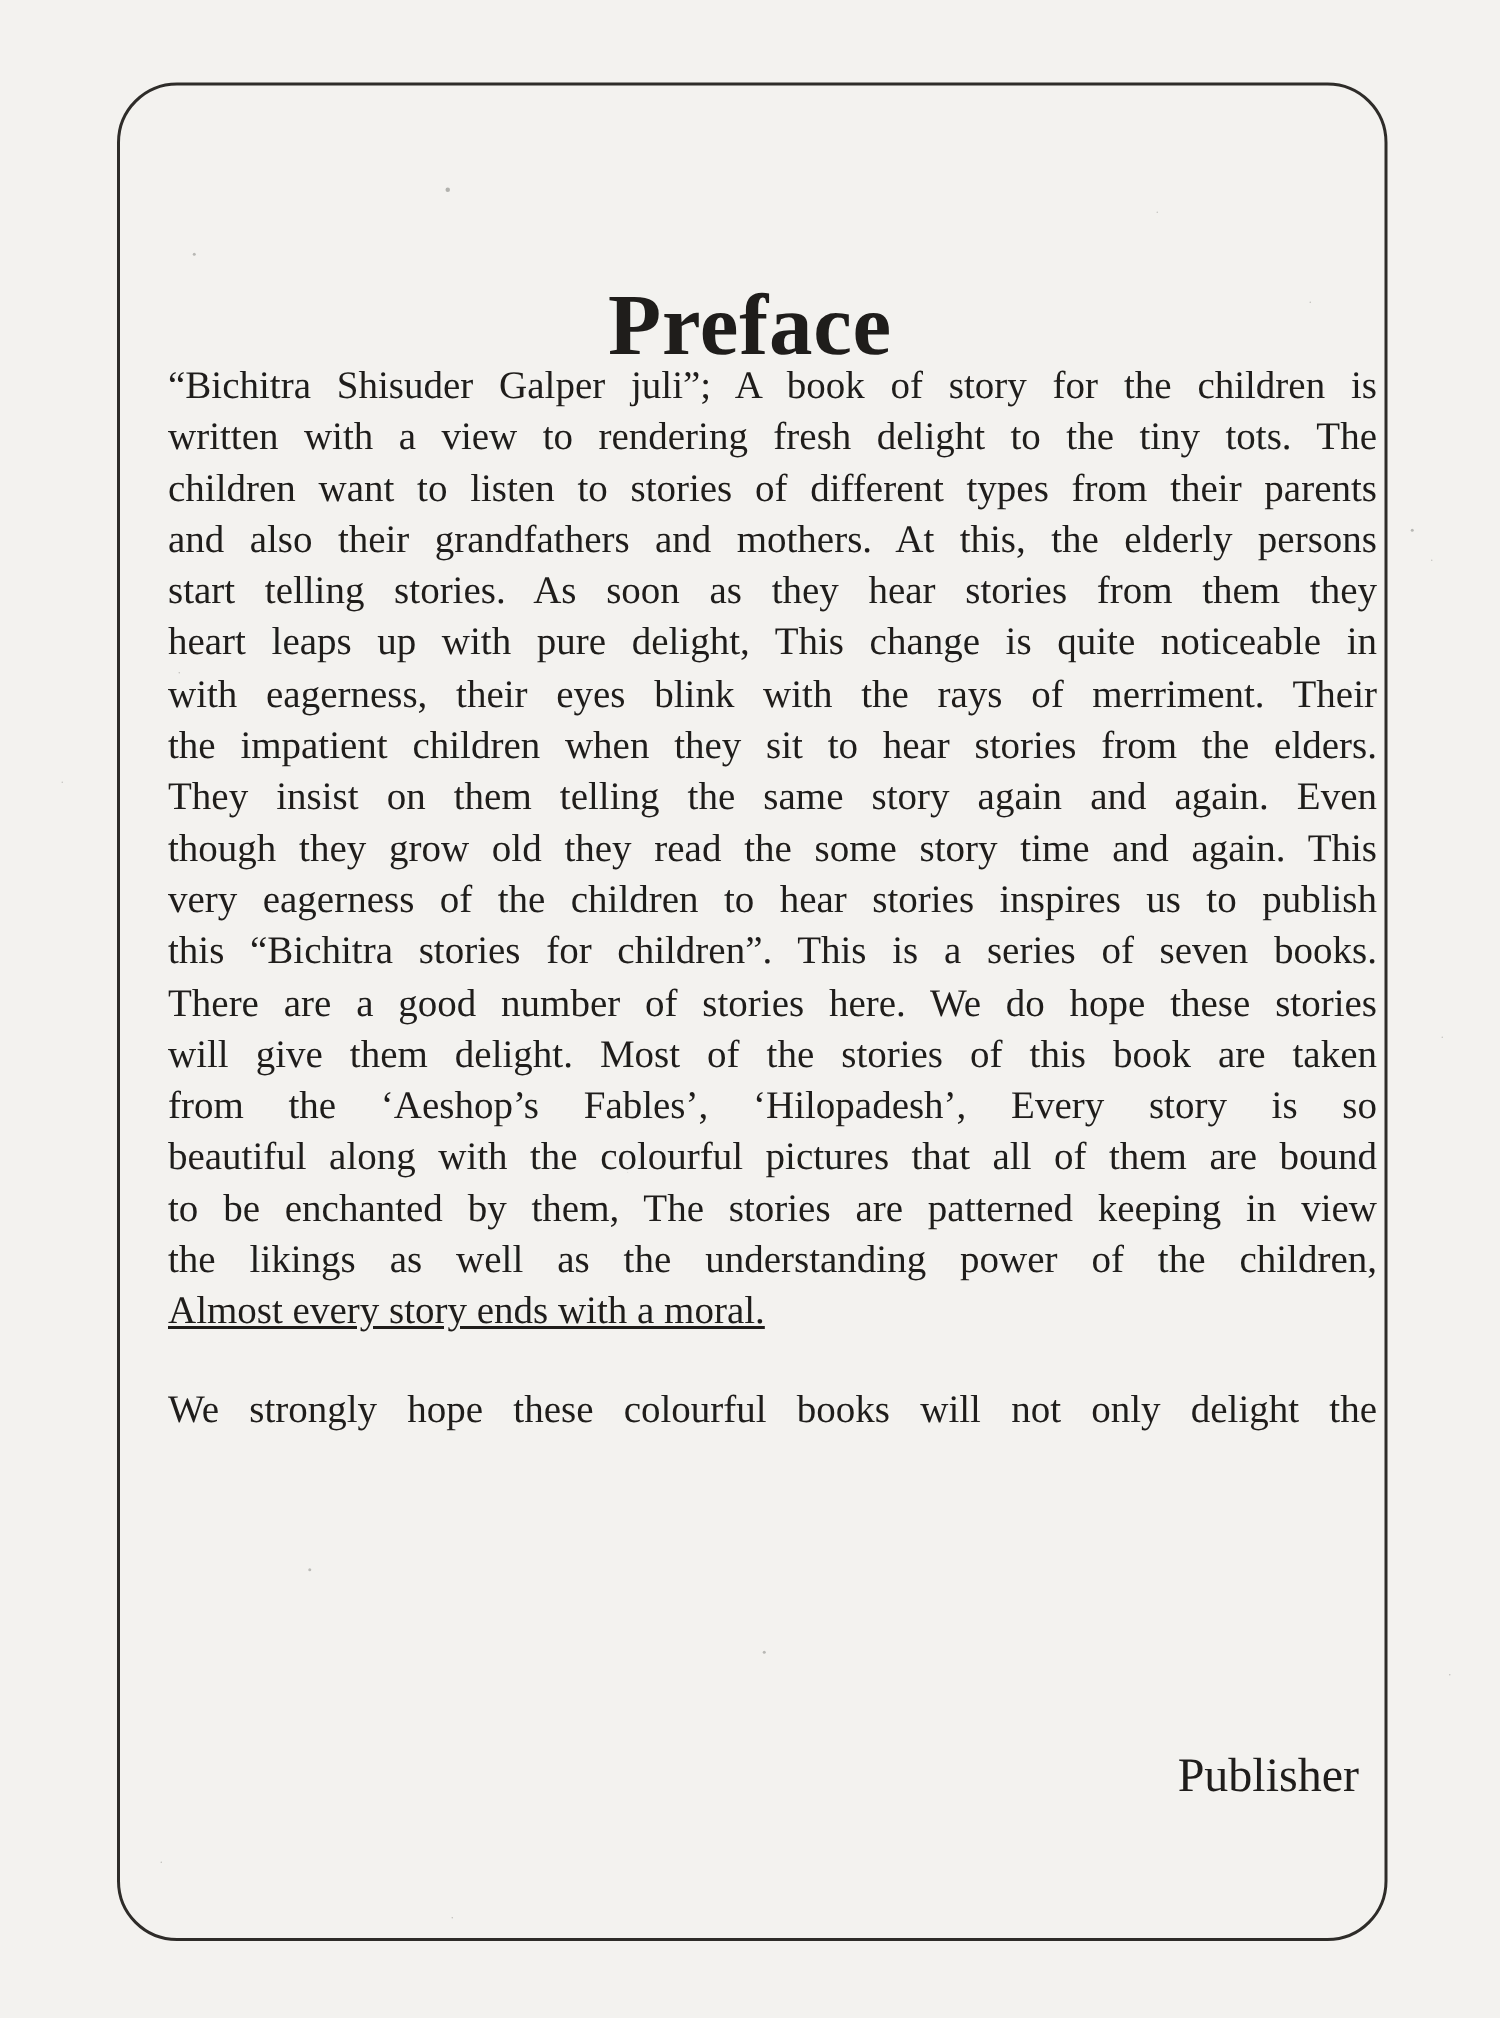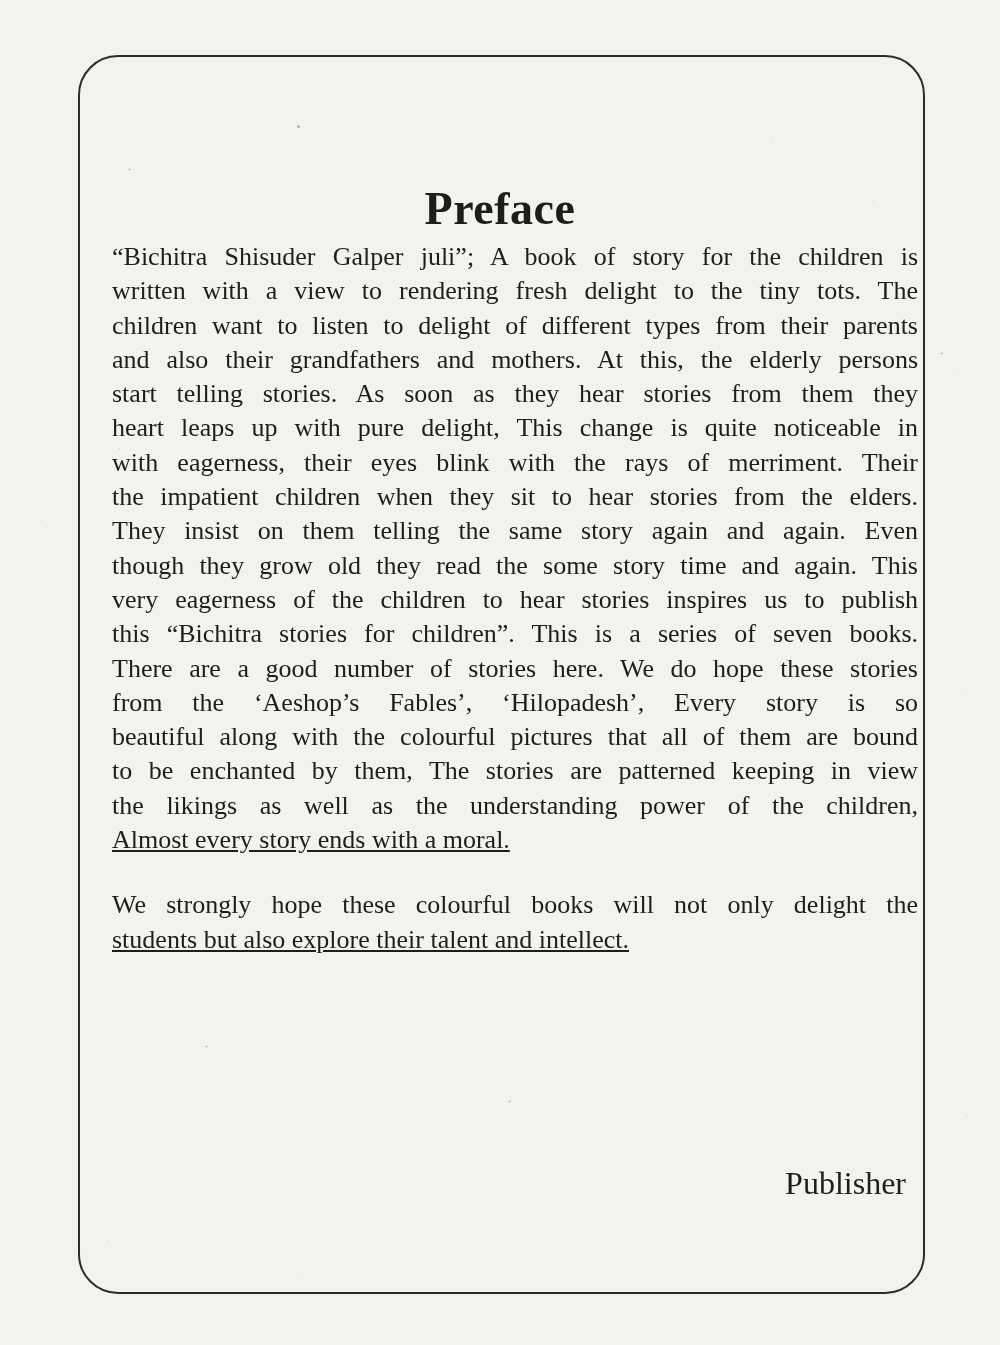--- a/index.html
+++ b/index.html
@@ -48,21 +48,21 @@
     border: 2px solid #2e2c29;
     border-radius: 40px;
     background: transparent;
   }
   .heading {
     position: absolute;
     left: 0;
     top: 152px;
     width: 1000px;
     text-align: center;
-    font-size: 46px;
+    font-size: 58px;
     line-height: 52px;
     font-weight: bold;
     letter-spacing: 0.5px;
   }
   .bodycol {
     position: absolute;
     left: 112px;
     top: 240px;
     width: 806px;
     font-size: 26px;
@@ -96,36 +96,36 @@
 <div class="specks"></div>
 
 <div class="frame"></div>
 
 <h1 class="heading">Preface</h1>
 
 <div class="bodycol">
   <div class="para para1">
     <div class="line" style="">“Bichitra Shisuder Galper juli”; A book of story for the children is</div>
     <div class="line" style="">written with a view to rendering fresh delight to the tiny tots. The</div>
-    <div class="line" style="">children want to listen to delight of different types from their parents</div>
+    <div class="line" style="">children want to listen to stories of different types from their parents</div>
     <div class="line" style="">and also their grandfathers and mothers. At this, the elderly persons</div>
     <div class="line" style="">start telling stories. As soon as they hear stories from them they</div>
     <div class="line" style="">heart leaps up with pure delight, This change is quite noticeable in</div>
     <div class="line" style="">with eagerness, their eyes blink with the rays of merriment. Their</div>
     <div class="line" style="">the impatient children when they sit to hear stories from the elders.</div>
     <div class="line" style="">They insist on them telling the same story again and again. Even</div>
     <div class="line" style="">though they grow old they read the some story time and again. This</div>
     <div class="line" style="">very eagerness of the children to hear stories inspires us to publish</div>
     <div class="line" style="">this “Bichitra stories for children”. This is a series of seven books.</div>
     <div class="line" style="">There are a good number of stories here. We do hope these stories</div>
+    <div class="line" style="">will give them delight. Most of the stories of this book are taken</div>
     <div class="line" style="">from the ‘Aeshop’s Fables’, ‘Hilopadesh’, Every story is so</div>
     <div class="line" style="">beautiful along with the colourful pictures that all of them are bound</div>
     <div class="line" style="">to be enchanted by them, The stories are patterned keeping in view</div>
     <div class="line" style="">the likings as well as the understanding power of the children,</div>
     <div class="line last" style="">Almost every story ends with a moral.</div>
   </div>
   <div class="para para2">
     <div class="line" style="">We strongly hope these colourful books will not only delight the</div>
-    <div class="line last" style="">students but also explore their talent and intellect.</div>
   </div>
 </div>
 
 <div class="signature">Publisher</div>
 
 </body></html>

